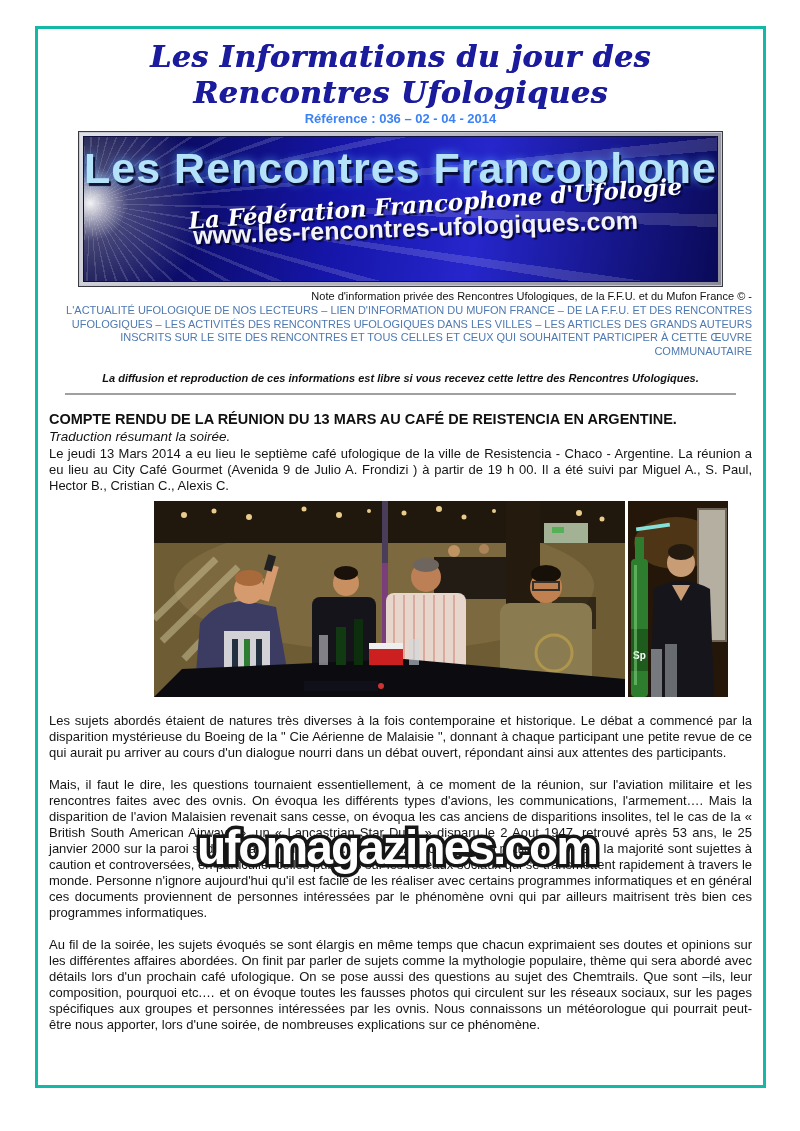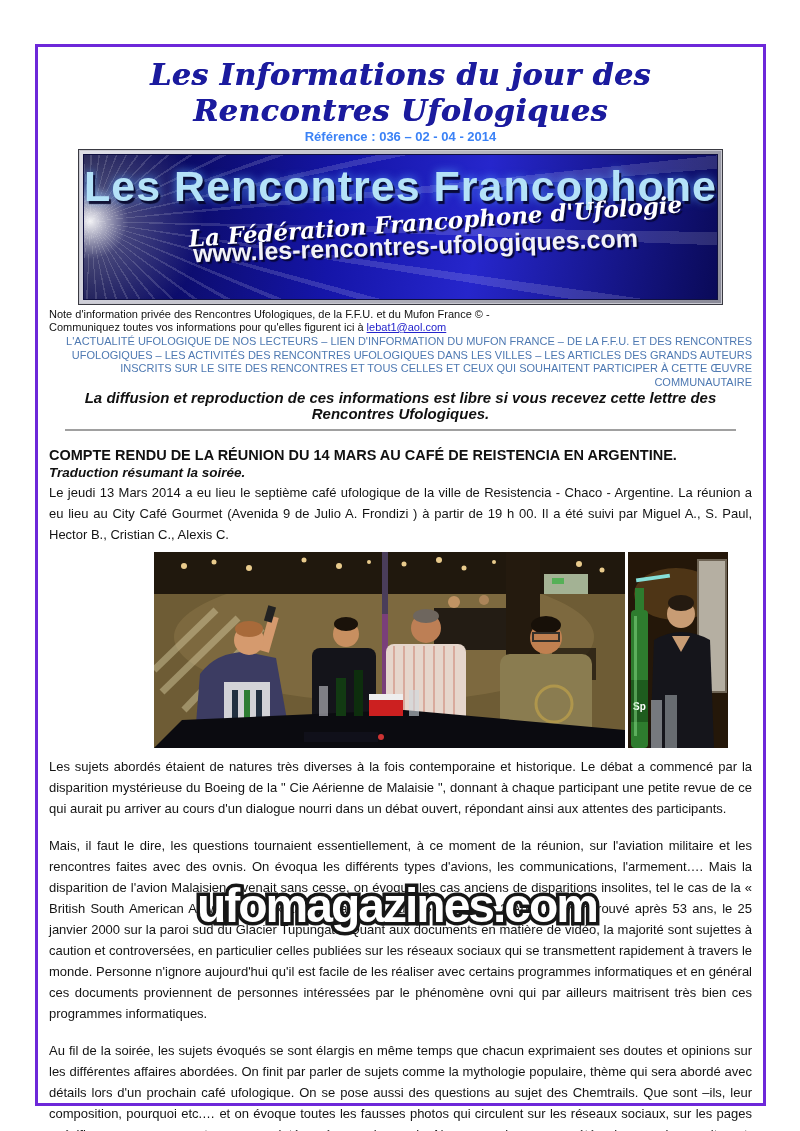--- a/index.html
+++ b/index.html
@@ -2,22 +2,22 @@
 <html><head>
 <meta charset="utf-8">
 <style>
   * { margin:0; padding:0; box-sizing:border-box; }
   html,body { background:#ffffff; }
   body {
     width:800px; height:1131px; position:relative; overflow:hidden;
     font-family:"Liberation Sans", sans-serif; color:#111;
   }
   .frame {
-    position:absolute; left:35px; top:44px; width:731px; height:1062px;
-    border:3px solid #6d28d9; background:#fff; padding:0 11px;
+    position:absolute; left:35px; top:26px; width:731px; height:1062px;
+    border:3px solid #14b8a6; background:#fff; padding:0 11px;
   }
   .doc-title {
     margin-top:10px; text-align:center;
     font-family:"DejaVu Serif", serif; font-style:italic; font-weight:bold;
     font-size:30px; line-height:36px; color:#1b1b9e; letter-spacing:0.5px;
     text-shadow:0.6px 0 0 #1b1b9e;
   }
   .reference {
     text-align:center; font-size:13px; line-height:16px; font-weight:bold; color:#3b82f6;
   }
@@ -42,39 +42,39 @@
     margin-top:2px; text-align:center; padding-left:70px;
     font-family:"DejaVu Serif", serif; font-style:italic; font-weight:bold;
     font-size:23px; line-height:26px; color:#ffffff; transform:rotate(-4deg);
     text-shadow:2px 2px 1px rgba(4,4,40,0.85);
   }
   .banner-line3 {
     margin-top:-4px; text-align:center; padding-left:30px;
     font-weight:bold; font-size:25px; line-height:27px; color:#f2f2f7; transform:rotate(-2deg);
     text-shadow:2px 2px 1px rgba(4,4,40,0.85);
   }
-  .note { text-align:left; font-size:11px; line-height:13px; color:#111; margin-top:3px; }
+  .note { text-align:right; font-size:11px; line-height:13px; color:#111; margin-top:3px; }
   .note + .note { margin-top:0; }
   .email-link { color:#2323cc; text-decoration:underline; }
   .topics {
     text-align:right; font-size:11px; line-height:13.5px; color:#4e79b2; margin-top:1px;
   }
   .diffusion {
-    text-align:center; font-size:15px; line-height:16px; font-weight:bold; font-style:italic; margin-top:1px;
+    text-align:center; font-size:11px; line-height:16px; font-weight:bold; font-style:italic; margin-top:12px;
   }
   .divider { height:2px; background:#a0a0a0; margin:7px 16px 0 16px; }
   .heading { margin-top:15px; font-size:14.5px; line-height:18px; font-weight:bold; }
-  .subheading { font-size:13.5px; line-height:17px; font-weight:bold; font-style:italic; }
+  .subheading { font-size:13.5px; line-height:17px; font-weight:normal; font-style:italic; }
   .para {
-    font-size:13px; line-height:21px; text-align:justify; color:#141414;
+    font-size:13px; line-height:16px; text-align:justify; color:#141414;
   }
   .para.first { margin-top:1px; }
   .para.spaced { margin-top:16px; }
   .photo-wrap { width:574px; margin:7px auto 0 auto; font-size:0; position:relative;padding-left:40px; }
-  .para.after-photo { margin-top:8px; }
+  .para.after-photo { margin-top:16px; }
   .wm-holder { position:relative; }
   .watermark {
     position:absolute; left:138px; top:42px; width:420px; height:62px; pointer-events:none;
   }
 </style>
 </head>
 <body>
 
 <div class="frame">
 
@@ -83,27 +83,26 @@
 
   <div class="banner-frame">
     <div class="banner">
       <div class="banner-line1">Les Rencontres Francophone</div>
       <div class="banner-line2">La Fédération Francophone d'Ufologie</div>
       <div class="banner-line3">www.les-rencontres-ufologiques.com</div>
     </div>
   </div>
 
   <div class="note">Note d'information privée des Rencontres Ufologiques, de la F.F.U. et du Mufon France © -</div>
-  <div class="note"><span>Communiquez toutes vos informations pour qu'elles figurent ici à </span><a href="#" class="email-link">lebat1@aol.com</a></div>
   <div class="topics">L'ACTUALITÉ UFOLOGIQUE DE NOS LECTEURS – LIEN D'INFORMATION DU MUFON FRANCE – DE LA F.F.U.  ET DES RENCONTRES UFOLOGIQUES – LES ACTIVITÉS DES RENCONTRES UFOLOGIQUES DANS LES VILLES  – LES ARTICLES DES GRANDS  AUTEURS INSCRITS SUR LE SITE DES RENCONTRES ET TOUS CELLES ET CEUX QUI SOUHAITENT PARTICIPER À CETTE ŒUVRE COMMUNAUTAIRE</div>
   <div class="diffusion">La diffusion et reproduction de ces informations est libre si vous recevez cette lettre des Rencontres Ufologiques.</div>
 
   <div class="divider"></div>
 
-  <div class="heading">COMPTE RENDU DE LA RÉUNION DU 14 MARS AU CAFÉ DE REISTENCIA EN ARGENTINE.</div>
+  <div class="heading">COMPTE RENDU DE LA RÉUNION DU 13 MARS AU CAFÉ DE REISTENCIA EN ARGENTINE.</div>
   <div class="subheading">Traduction résumant la soirée.</div>
   <p class="para first">Le jeudi 13 Mars 2014 a eu lieu le septième café ufologique de la ville de Resistencia - Chaco - Argentine. La réunion a eu lieu au City Café Gourmet (Avenida 9 de Julio A. Frondizi ) à partir de 19 h 00. Il a été suivi par Miguel A., S. Paul, Hector B., Cristian C., Alexis C.</p>
 
   <div class="photo-wrap">
     <svg width="574" height="196" viewBox="0 0 574 196" xmlns="http://www.w3.org/2000/svg">
 
       <rect x="0" y="0" width="471" height="196" fill="#6e5c35"></rect>
       <ellipse cx="230" cy="85" rx="210" ry="65" fill="#8a7547" opacity="0.55"></ellipse>
       <rect x="0" y="0" width="471" height="42" fill="#20180d"></rect>
       <g fill="#ffdf9a" opacity="0.9">

